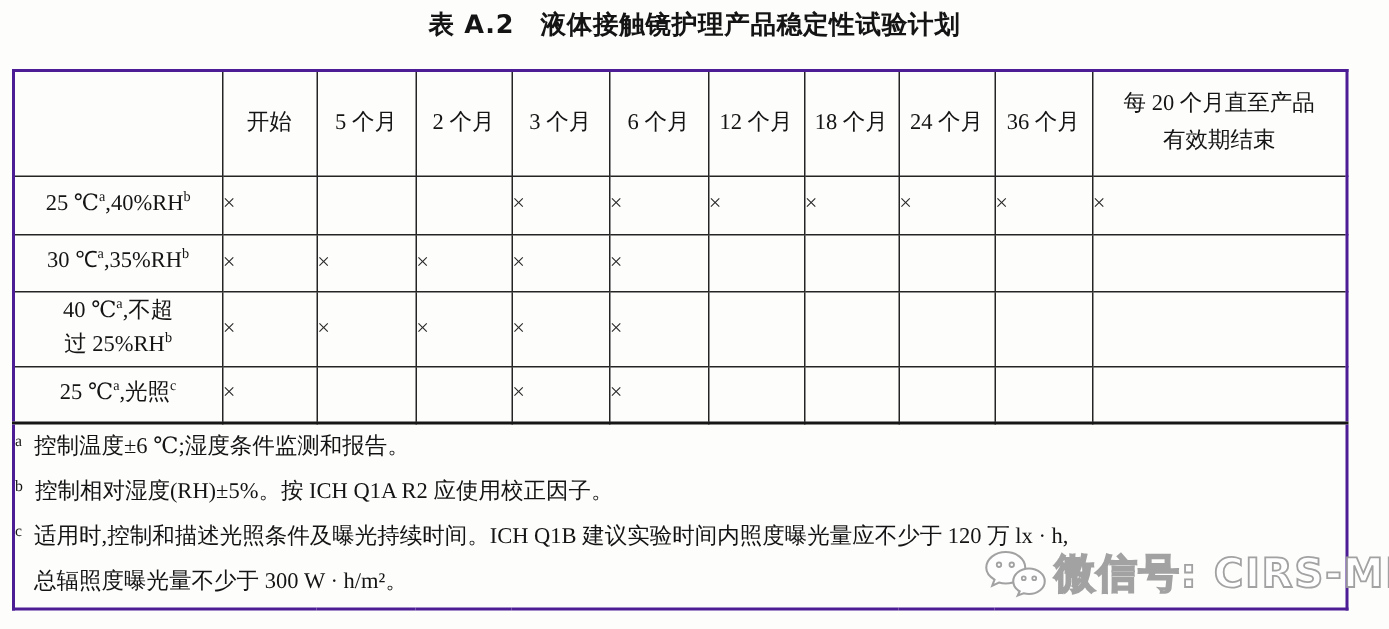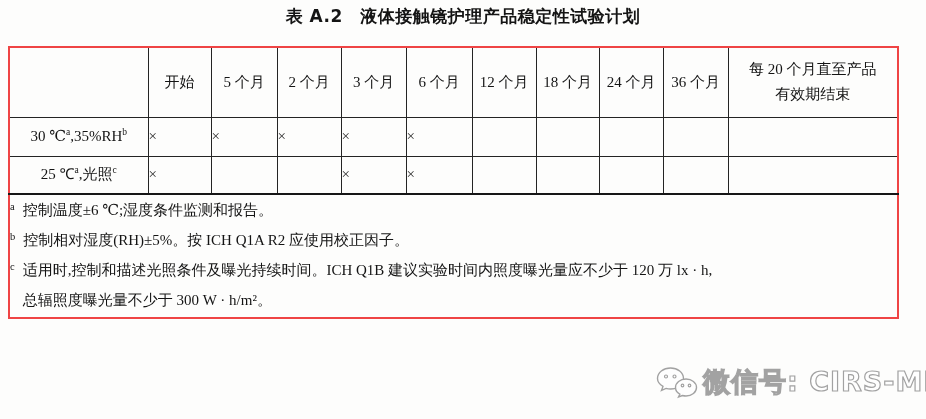--- a/index.html
+++ b/index.html
@@ -3,21 +3,21 @@
 <meta charset="utf-8">
 <style>
   html,body{margin:0;padding:0;}
   body{width:926px;height:419px;background:#fbfbf9;overflow:hidden;}
   .page{position:relative;width:926px;height:419px;background:#fdfdfc;color:#141414;
         font-family:"Liberation Serif","DejaVu Serif",serif;}
   .doc-title{position:absolute;top:5px;left:0;width:100%;text-align:center;
         font-family:"DejaVu Sans","Liberation Sans",sans-serif;font-weight:bold;
         font-size:17px;letter-spacing:0.5px;}
   table.plan{position:absolute;left:8px;top:46px;width:889px;border-collapse:collapse;
-        table-layout:fixed;border:2px solid #ef4444;background:#fdfdfc;}
+        table-layout:fixed;border:2px solid #4c1d95;background:#fdfdfc;}
   .plan th,.plan td{border:1px solid #242424;padding:0;font-weight:normal;font-size:15px;}
   .plan thead tr{height:70px;}
   .plan thead th{text-align:center;white-space:pre-line;line-height:1.7;}
   .plan tbody tr:nth-child(1){height:39px;}
   .plan tbody tr:nth-child(2){height:38px;font-family:Liberation Serif, serif;}
   .plan tbody tr:nth-child(3){height:50px;}
   .plan tbody tr:nth-child(4){height:38px;}
   .label-cell{text-align:center;white-space:pre-line;line-height:1.55;}
   .mark-cell{text-align:left;padding-left:13px;font-size:17px;color:#2a2a2a;}
   sup.lbl-sup{font-size:9.5px;line-height:0;}
@@ -66,21 +66,48 @@
           <th>12 个月</th>
           <th>18 个月</th>
           <th>24 个月</th>
           <th>36 个月</th>
           <th>每 20 个月直至产品
 有效期结束</th>
         </tr>
     </thead>
     <tbody id="plan-body">
         <tr>
+          <td class="label-cell">25 ℃<sup class="lbl-sup">a</sup>,40%RH<sup class="lbl-sup">b</sup></td>
+          <td class="mark-cell">×</td>
+          <td class="mark-cell"></td>
+          <td class="mark-cell"></td>
+          <td class="mark-cell">×</td>
+          <td class="mark-cell">×</td>
+          <td class="mark-cell">×</td>
+          <td class="mark-cell">×</td>
+          <td class="mark-cell">×</td>
+          <td class="mark-cell">×</td>
+          <td class="mark-cell">×</td>
+        </tr>
+        <tr>
           <td class="label-cell">30 ℃<sup class="lbl-sup">a</sup>,35%RH<sup class="lbl-sup">b</sup></td>
+          <td class="mark-cell">×</td>
+          <td class="mark-cell">×</td>
+          <td class="mark-cell">×</td>
+          <td class="mark-cell">×</td>
+          <td class="mark-cell">×</td>
+          <td class="mark-cell"></td>
+          <td class="mark-cell"></td>
+          <td class="mark-cell"></td>
+          <td class="mark-cell"></td>
+          <td class="mark-cell"></td>
+        </tr>
+        <tr>
+          <td class="label-cell">40 ℃<sup class="lbl-sup">a</sup>,不超
+过 25%RH<sup class="lbl-sup">b</sup></td>
           <td class="mark-cell">×</td>
           <td class="mark-cell">×</td>
           <td class="mark-cell">×</td>
           <td class="mark-cell">×</td>
           <td class="mark-cell">×</td>
           <td class="mark-cell"></td>
           <td class="mark-cell"></td>
           <td class="mark-cell"></td>
           <td class="mark-cell"></td>
           <td class="mark-cell"></td>

